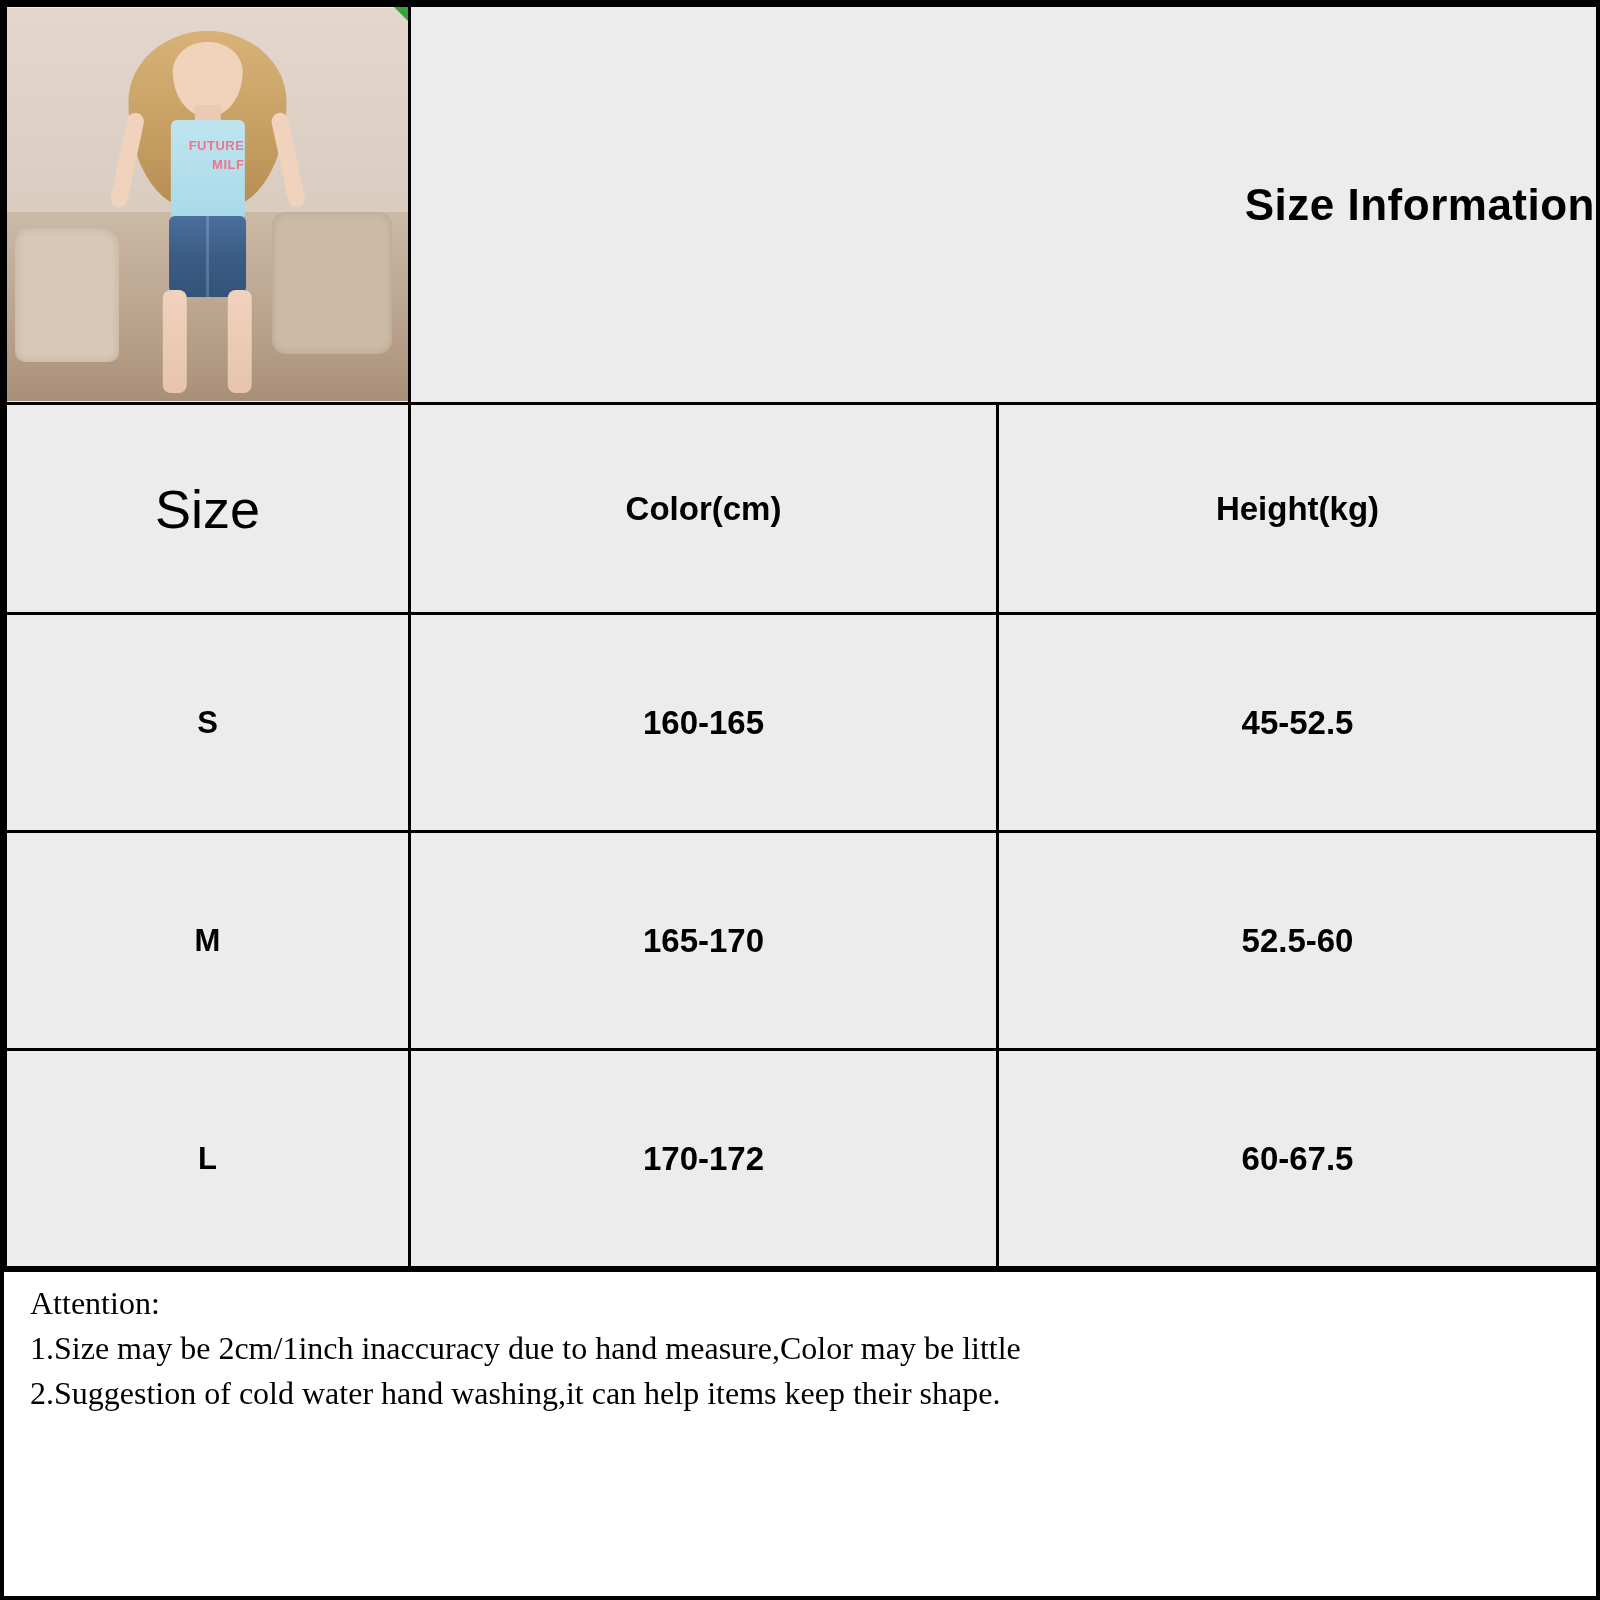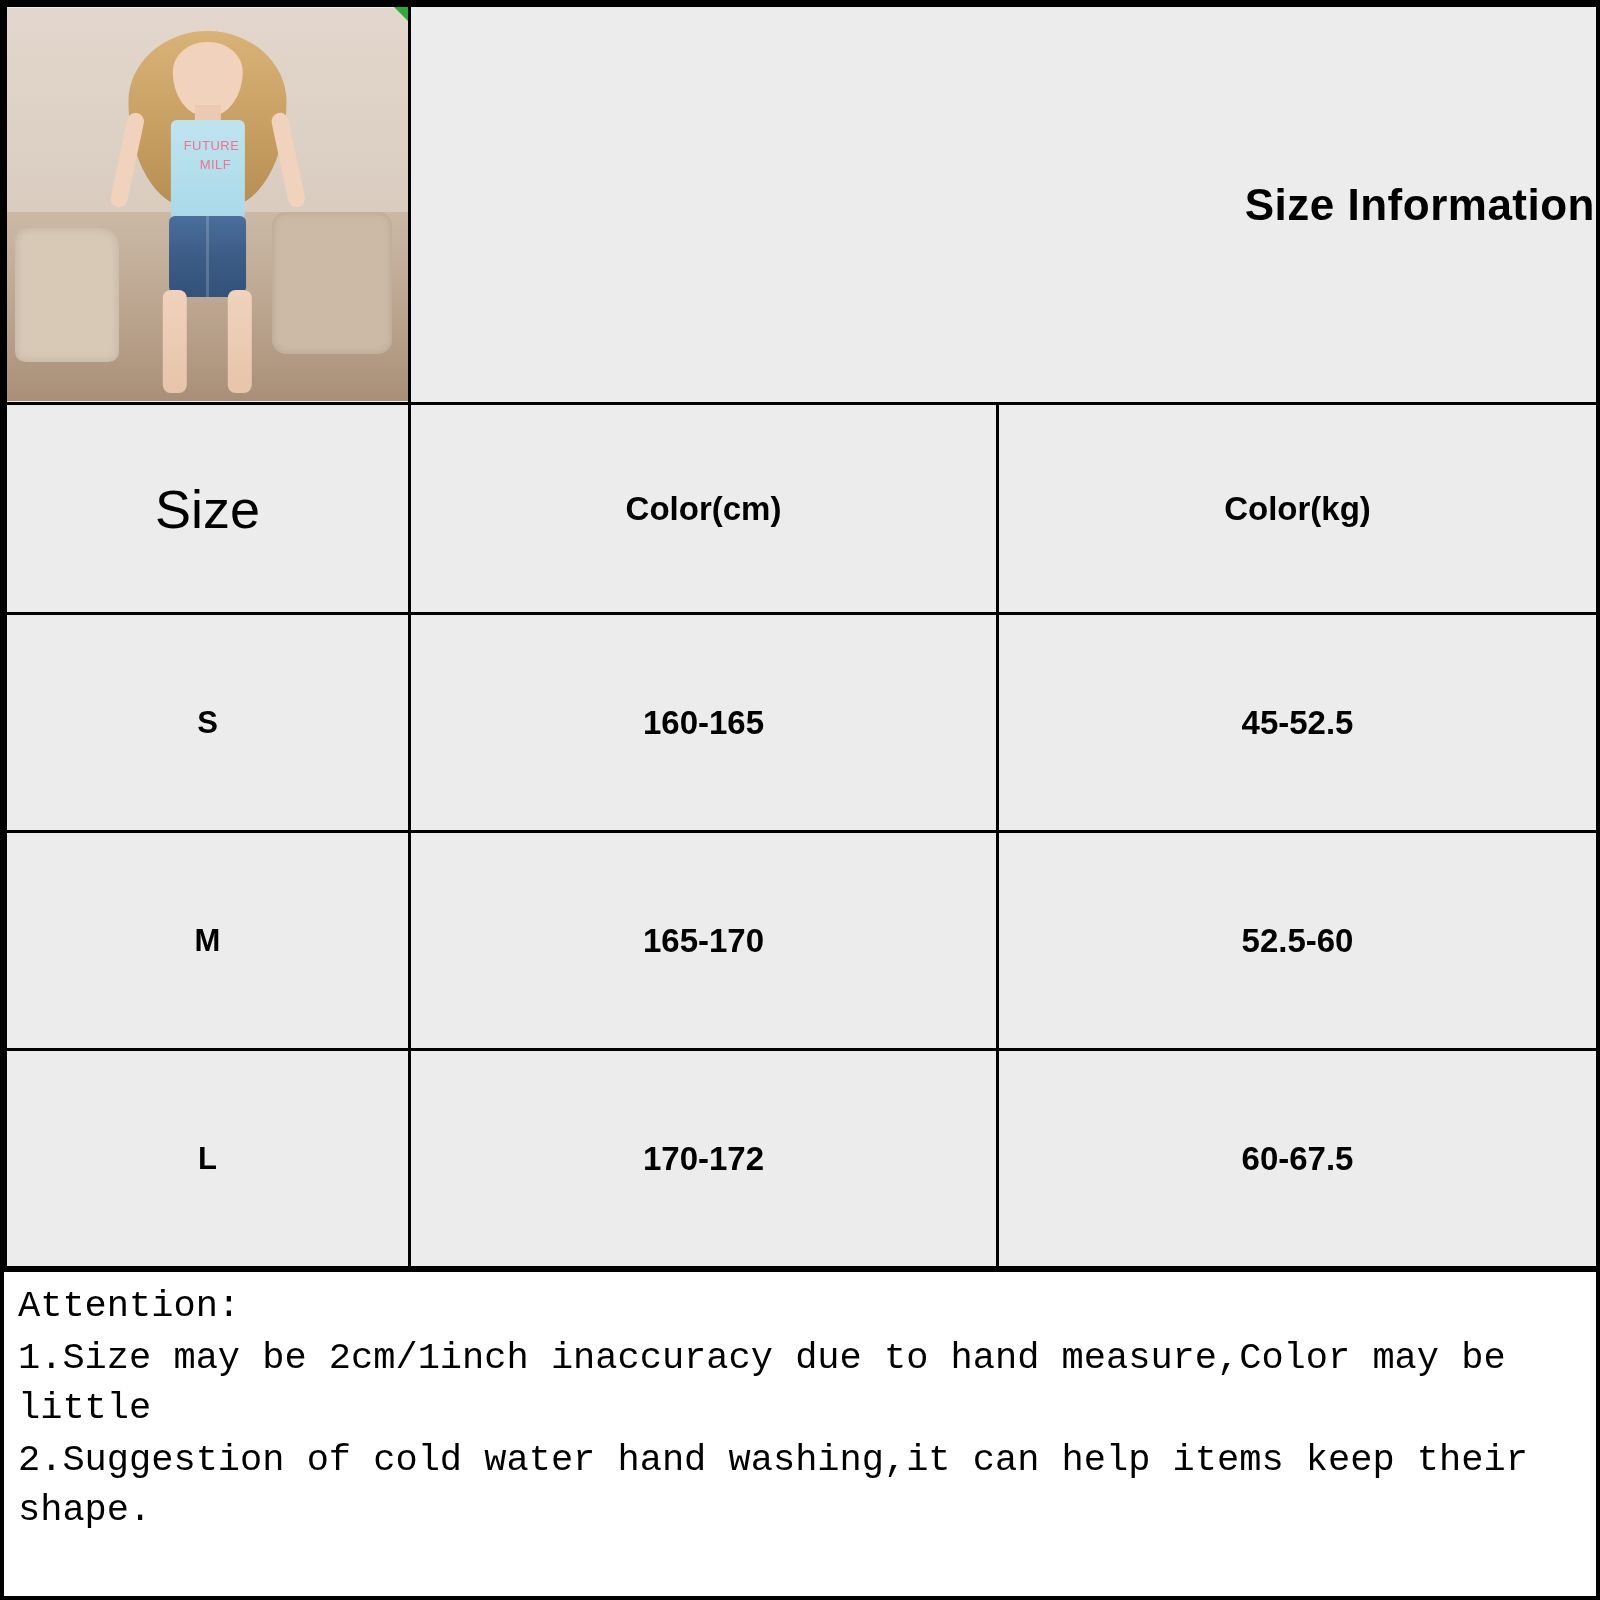--- a/index.html
+++ b/index.html
@@ -104,22 +104,22 @@
     width: 14%; height: 7%;
     background: #ecc9b2;
   }
   .ph-top {
     position: absolute; left: 50%; top: 26%; transform: translateX(-50%);
     width: 40%; height: 28%;
     background: linear-gradient(180deg,#bfe4ef 0%, #a8d9e9 100%);
     border-radius: 6px 6px 10px 10px;
   }
   .ph-text1, .ph-text2 {
-    position: absolute; left: 8px; right: 0; text-align: center;
-    color: #f2728f; font-weight: normal; font-family: "Liberation Sans", sans-serif;
+    position: absolute; left: 8px; right: 0; text-align: right;
+    color: #f2728f; font-weight: bold; font-family: "Liberation Sans", sans-serif;
     letter-spacing: 0.5px;
   }
   .ph-text1 { top: 18%; font-size: 13px; }
   .ph-text2 { top: 36%; font-size: 13px; padding-left: 8px; }
   .ph-shorts {
     position: absolute; left: 50%; top: 52%; transform: translateX(-50%);
     width: 42%; height: 22%;
     background: linear-gradient(180deg,#4a6f9c 0%, #3c5c86 50%, #33527a 100%);
     border-radius: 6px 6px 10px 10px;
   }
@@ -180,24 +180,24 @@
 
   
   .attention {
     border-top: 3px solid #000000;
     padding: 10px 14px 0 14px;
     background: #ffffff;
     height: 320px;
     box-sizing: border-box;
   }
   .attention p {
-    margin: 0 0 2px 0;
-    font-size: 37px;
+    margin: 0 0 2px 12px;
+    font-size: 32px;
     line-height: 1.35;
-    font-family: Liberation Mono, monospace;
+    font-family: Liberation Serif, serif;
     color: #000;
   }
 </style>
 </head>
 <body>
 
 <div class="sheet">
 
   <table class="size-table">
     <colgroup>
@@ -232,21 +232,21 @@
           <div class="corner-mark"></div>
         </td>
         <td class="title-cell" colspan="2">
           <div class="title-text">Size Information</div>
         </td>
       </tr>
 
       <tr class="row-head">
         <td class="head-size">Size</td>
         <td class="head-col">Color(cm)</td>
-        <td class="head-col">Color(kg)</td>
+        <td class="head-col">Height(kg)</td>
       </tr>
 
       <tr class="row-data">
         <td class="cell-size">S</td>
         <td class="cell-val">160-165</td>
         <td class="cell-val">45-52.5</td>
       </tr>
 
       <tr class="row-data">
         <td class="cell-size">M</td>

